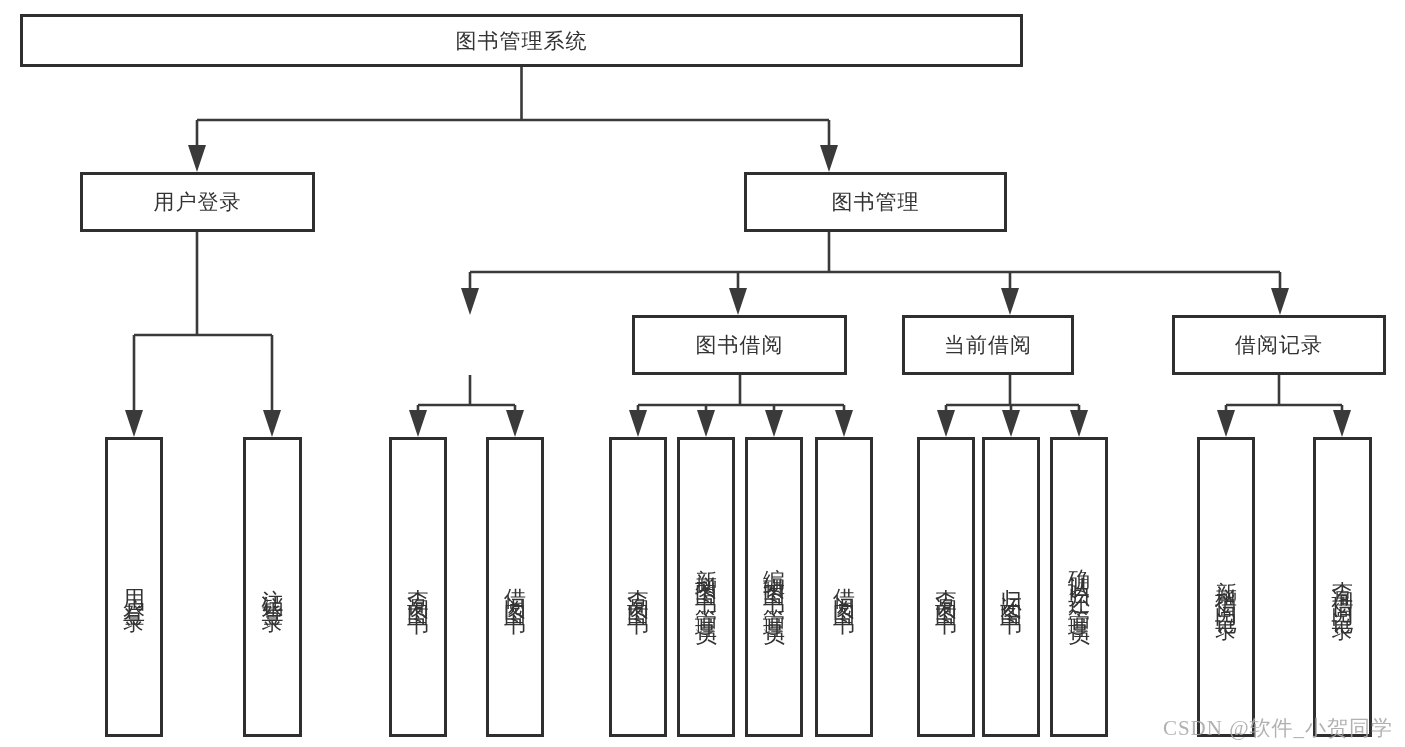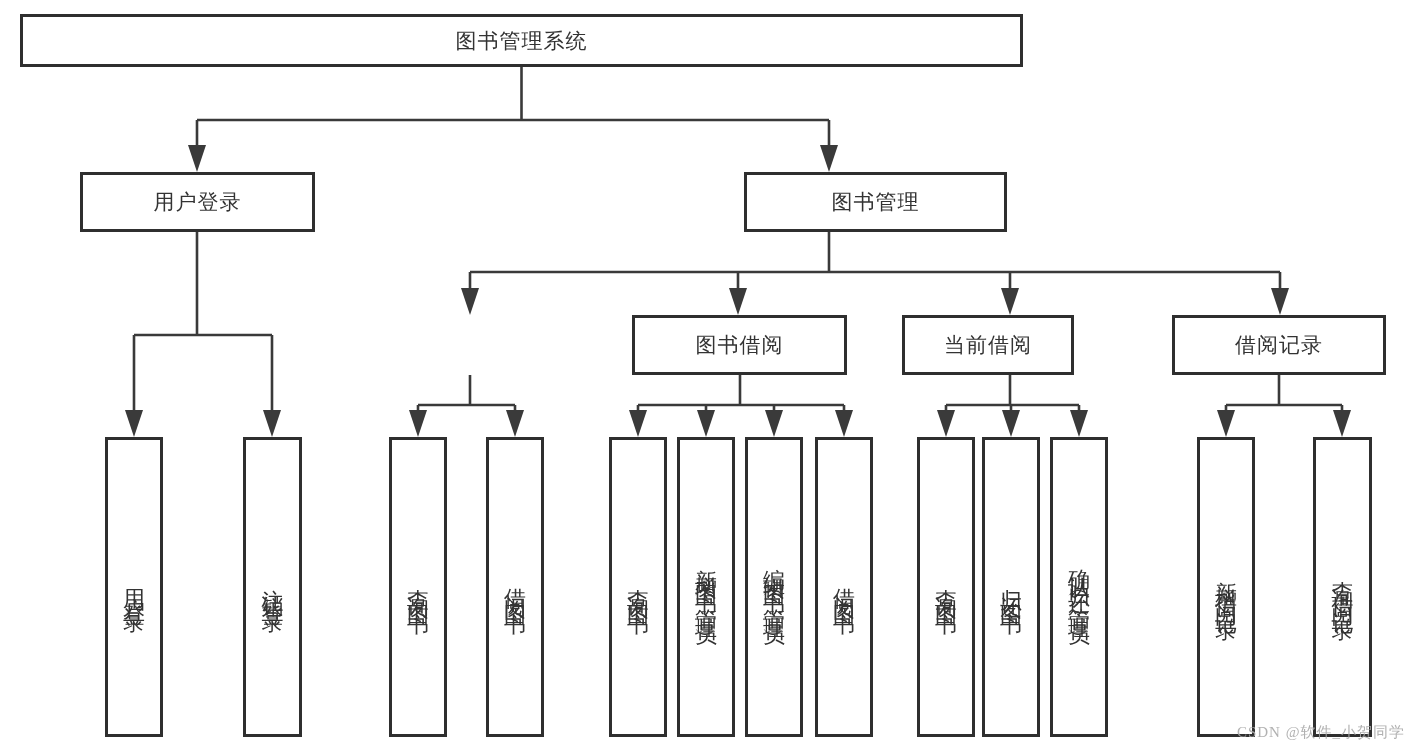--- a/index.html
+++ b/index.html
@@ -13,22 +13,22 @@
     border:3px solid #2f2f2f;box-sizing:border-box;
     display:flex;align-items:center;justify-content:center;
     font-size:21px;letter-spacing:1px;color:#333333;
   }
   .v{width:58px;height:300px;}
   .vtext{
     writing-mode:vertical-rl;text-orientation:mixed;
     font-size:22px;line-height:1;letter-spacing:8px;
   }
   #watermark{
-    position:absolute;z-index:5;right:0;bottom:5px;
-    font-size:15px;letter-spacing:1px;color:rgba(168,168,168,0.9);
+    position:absolute;z-index:5;right:12px;bottom:5px;
+    font-size:21px;letter-spacing:1px;color:rgba(168,168,168,0.9);
     white-space:nowrap;
   }
 </style>
 </head>
 <body>
 
 <div id="canvas">
 
   <svg id="wires" width="1405" height="747" viewBox="0 0 1405 747">
     <g stroke="#3a3a3a" stroke-width="2.6" fill="none">

